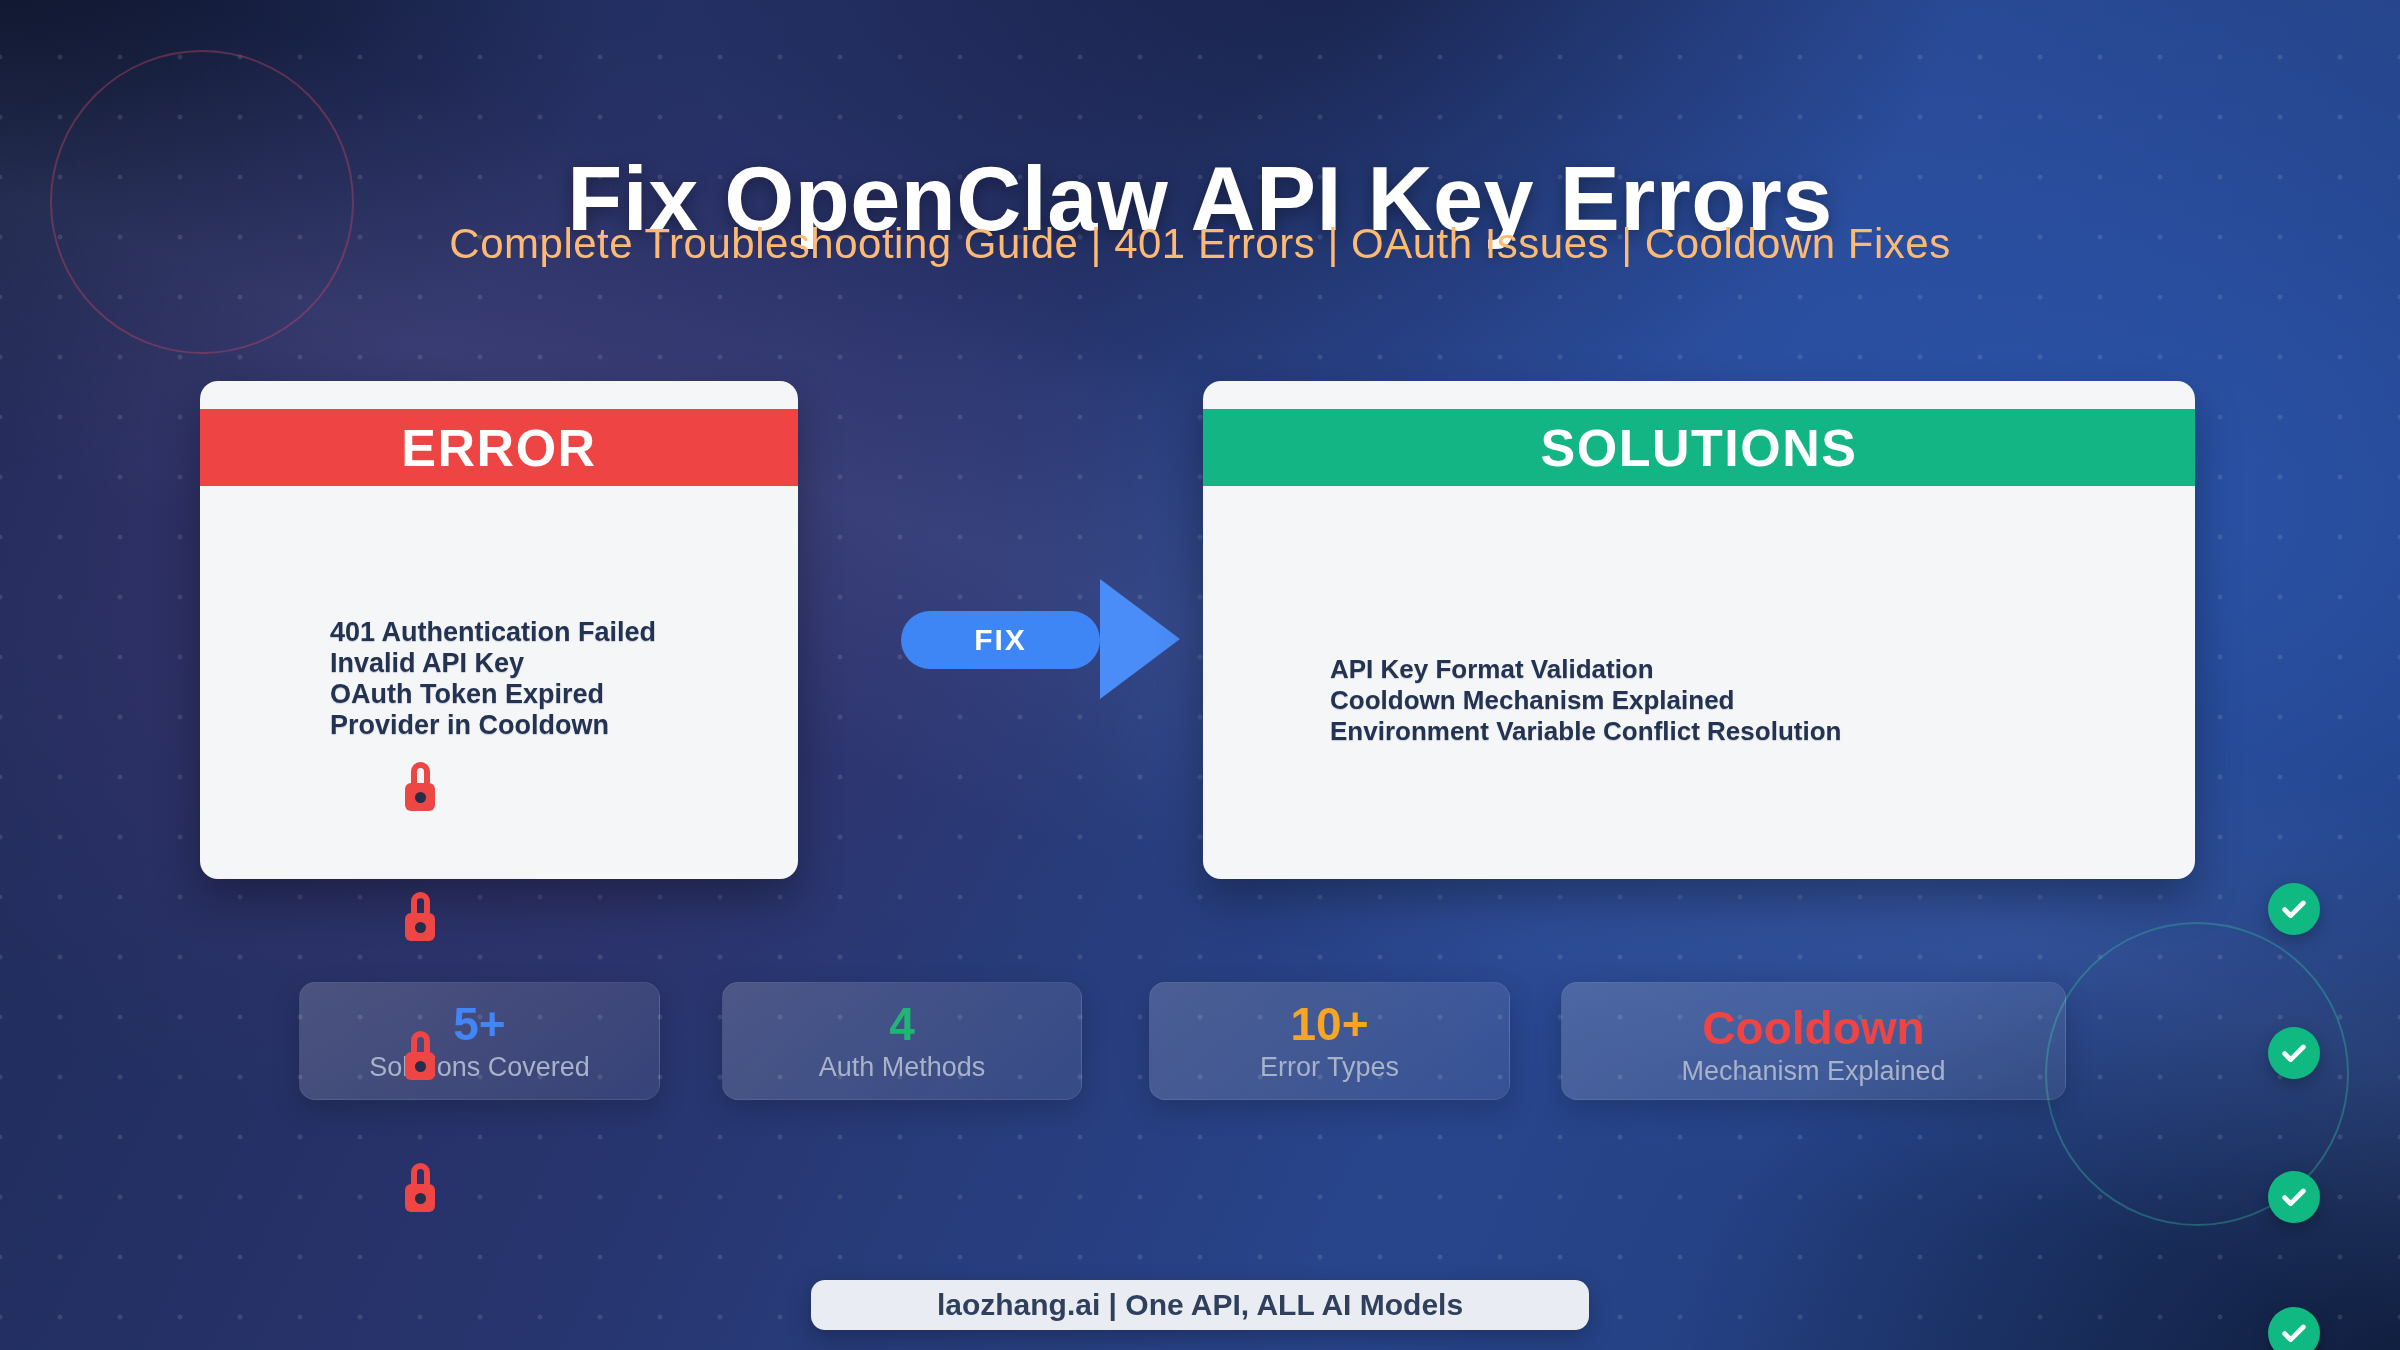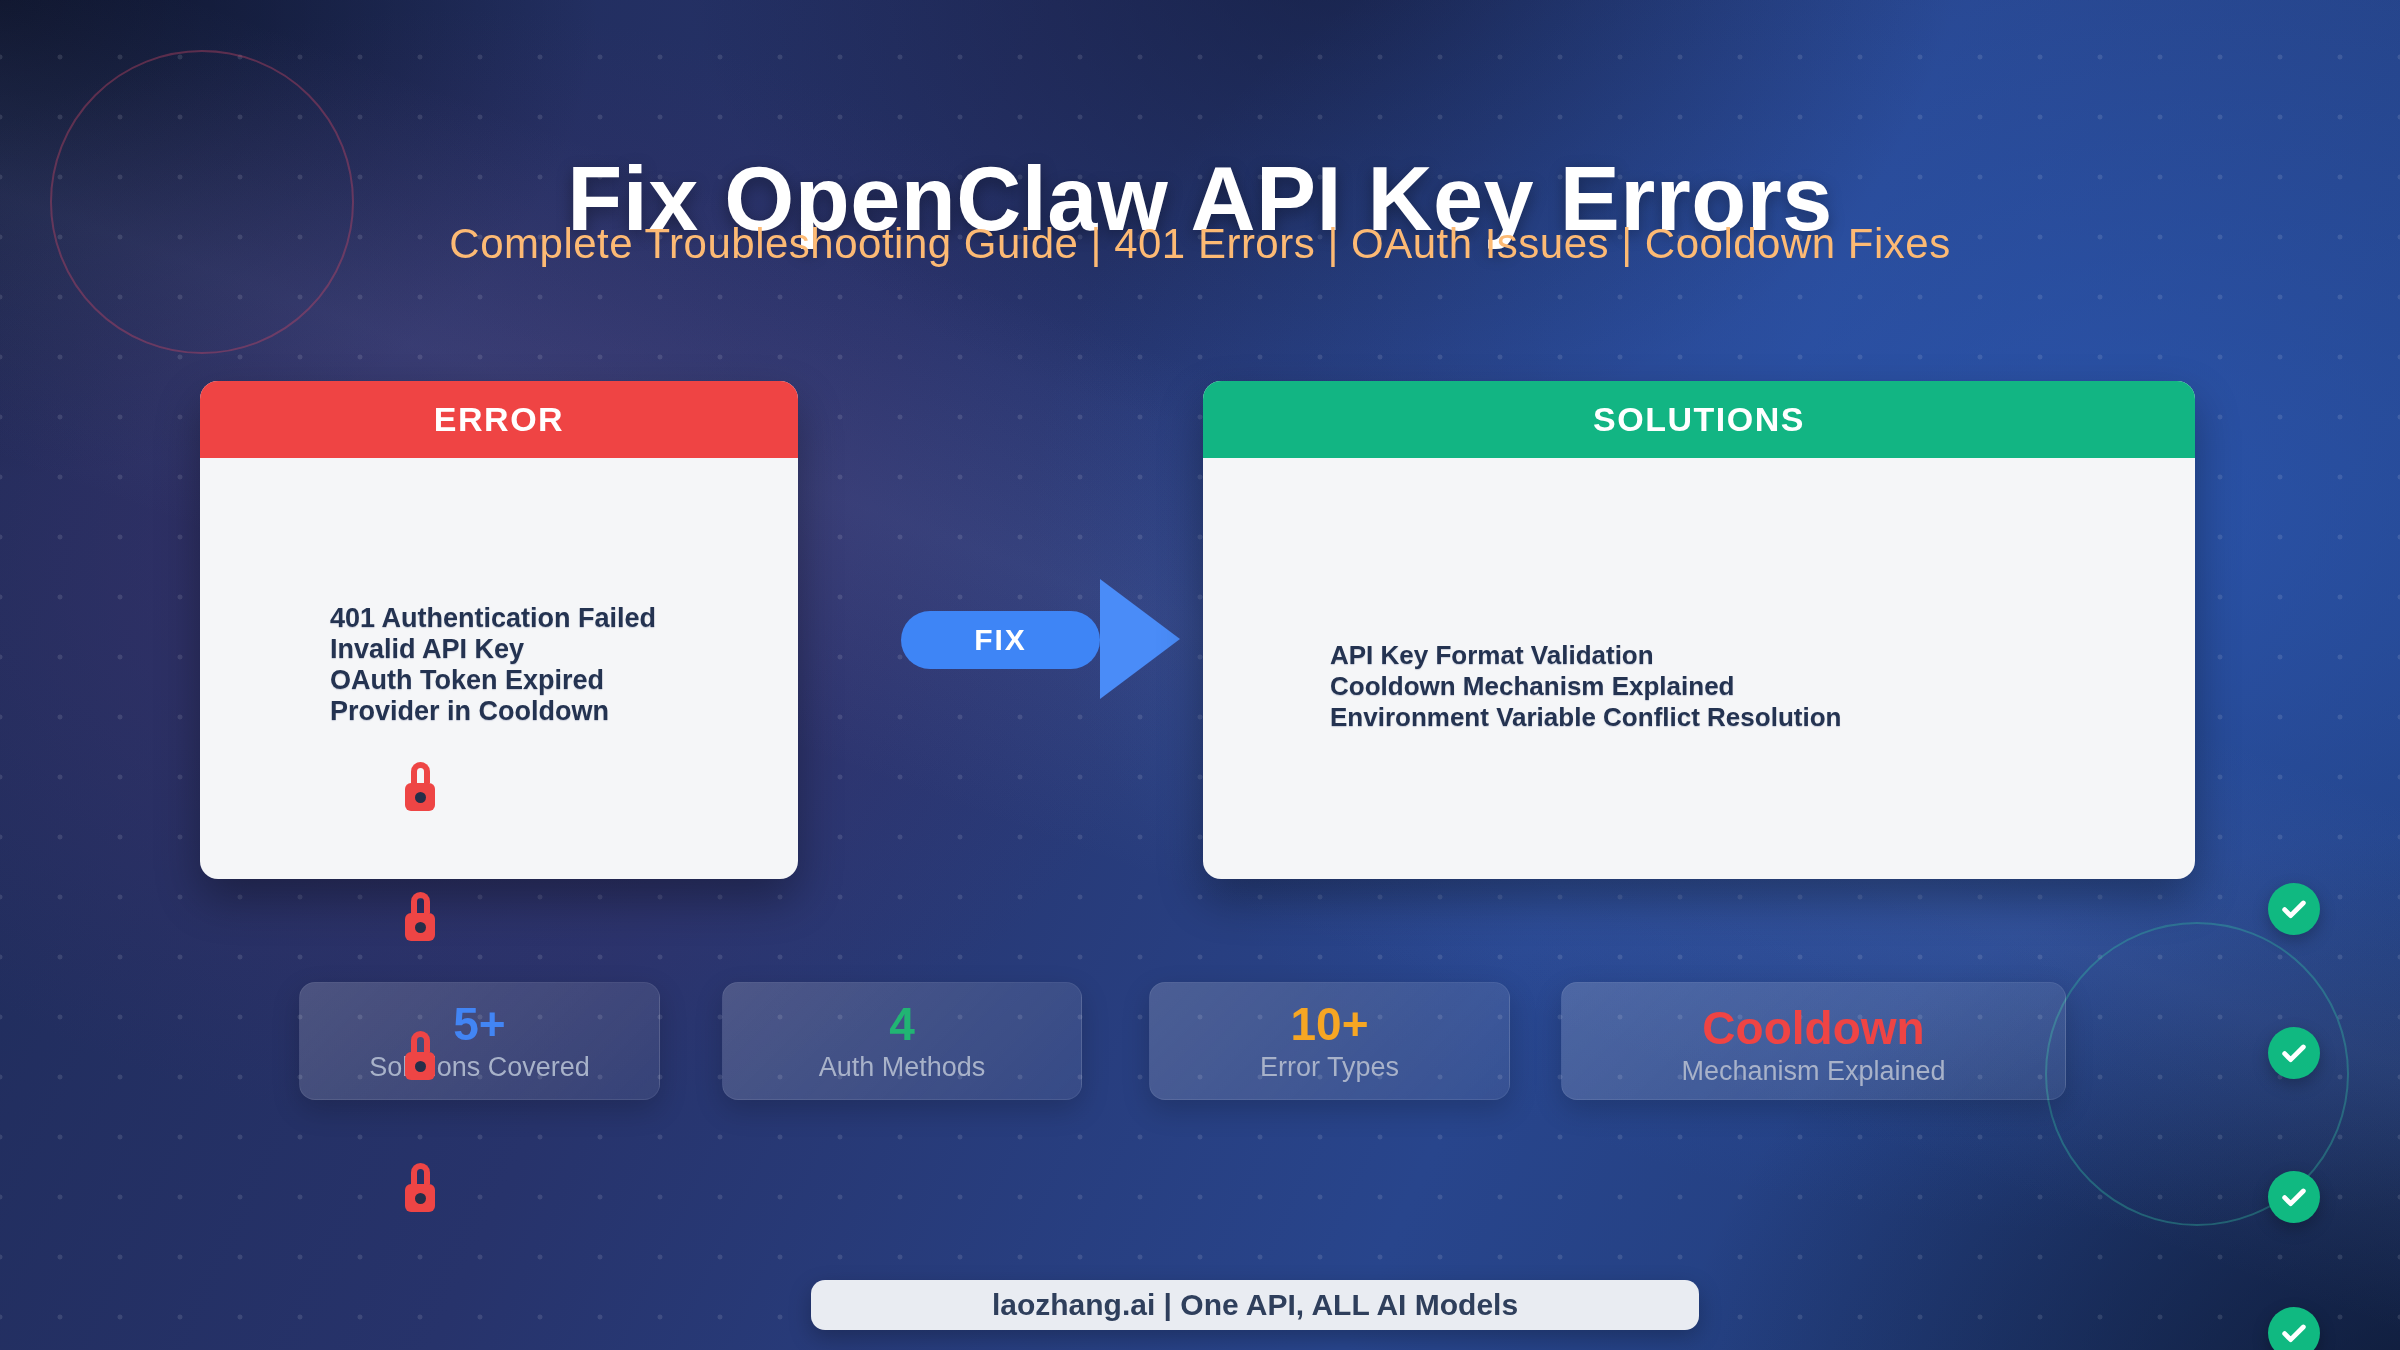--- a/index.html
+++ b/index.html
@@ -26,21 +26,21 @@
   .title{position:absolute;left:0;top:88px;width:100%;text-align:center;z-index:2;
     color:#ffffff;font-size:90px;font-weight:700;letter-spacing:0.5px;
     text-shadow:0 5px 16px rgba(0,0,0,0.35);}
   .subtitle{position:absolute;left:0;top:220px;width:100%;text-align:center;z-index:2;
     color:#fdba74;font-size:42px;font-weight:400;letter-spacing:0.5px;}
 
   .card{position:absolute;top:381px;height:498px;border-radius:18px;z-index:2;
     background:#f5f6f8;box-shadow:0 20px 45px rgba(0,0,0,0.32);overflow:hidden;
     display:flex;flex-direction:column;}
   .card-header{height:77px;flex:0 0 77px;display:flex;align-items:center;justify-content:center;
-    color:#ffffff;font-size:34px;font-weight:700;letter-spacing:1.5px;}
+    color:#ffffff;font-size:52px;font-weight:700;letter-spacing:1.5px;margin-top:28px;}
   .card-body{flex:1;display:flex;flex-direction:column;justify-content:center;
     padding:18px 20px 26px 0;}
   .card-item{color:#243351;font-weight:700;text-shadow:0 1px 1px rgba(120,130,160,0.35);}
   .error-card{left:200px;width:598px;}
   .error-card .card-item{font-size:27px;padding-left:130px;}
   .solutions-card{left:1203px;width:992px;gap:43px;}
   .solutions-card .card-item{font-size:26px;padding-left:127px;}
 
   .fix-pill{position:absolute;left:901px;top:611px;width:199px;height:58px;border-radius:29px;
     display:flex;align-items:center;justify-content:center;z-index:3;
@@ -54,21 +54,21 @@
     border:1px solid rgba(255,255,255,0.07);
     display:flex;flex-direction:column;align-items:center;justify-content:center;gap:7px;
     box-shadow:0 10px 28px rgba(0,0,0,0.18);}
   .stat-value{font-size:46px;font-weight:700;line-height:1;}
   .stat-label{font-size:27px;color:#a8b2c9;line-height:1;}
   .stat-1{left:299px;width:359px;}
   .stat-2{left:722px;width:358px;}
   .stat-3{left:1141px;width:359px;margin-left:8px;}
   .stat-4{left:1561px;width:503px;}
 
-  .footer-pill{position:absolute;left:811px;top:1280px;width:888px;height:50px;border-radius:14px;
+  .footer-pill{position:absolute;left:811px;top:1280px;width:778px;height:50px;border-radius:14px;
     background:#e9ecf2;z-index:2;display:flex;align-items:center;justify-content:center;
     box-shadow:0 8px 22px rgba(0,0,0,0.25);
     color:#2f3f5c;font-size:30px;font-weight:700;}
 
   .lock{position:absolute;left:405px;width:30px;z-index:5;}
   .lock-1{top:762px;}
   .lock-2{top:892px;}
   .lock-3{top:1031px;}
   .lock-4{top:1163px;}
   .lock .shackle{width:19px;height:21px;margin:0 auto;border:6px solid #ee4545;border-bottom:none;

